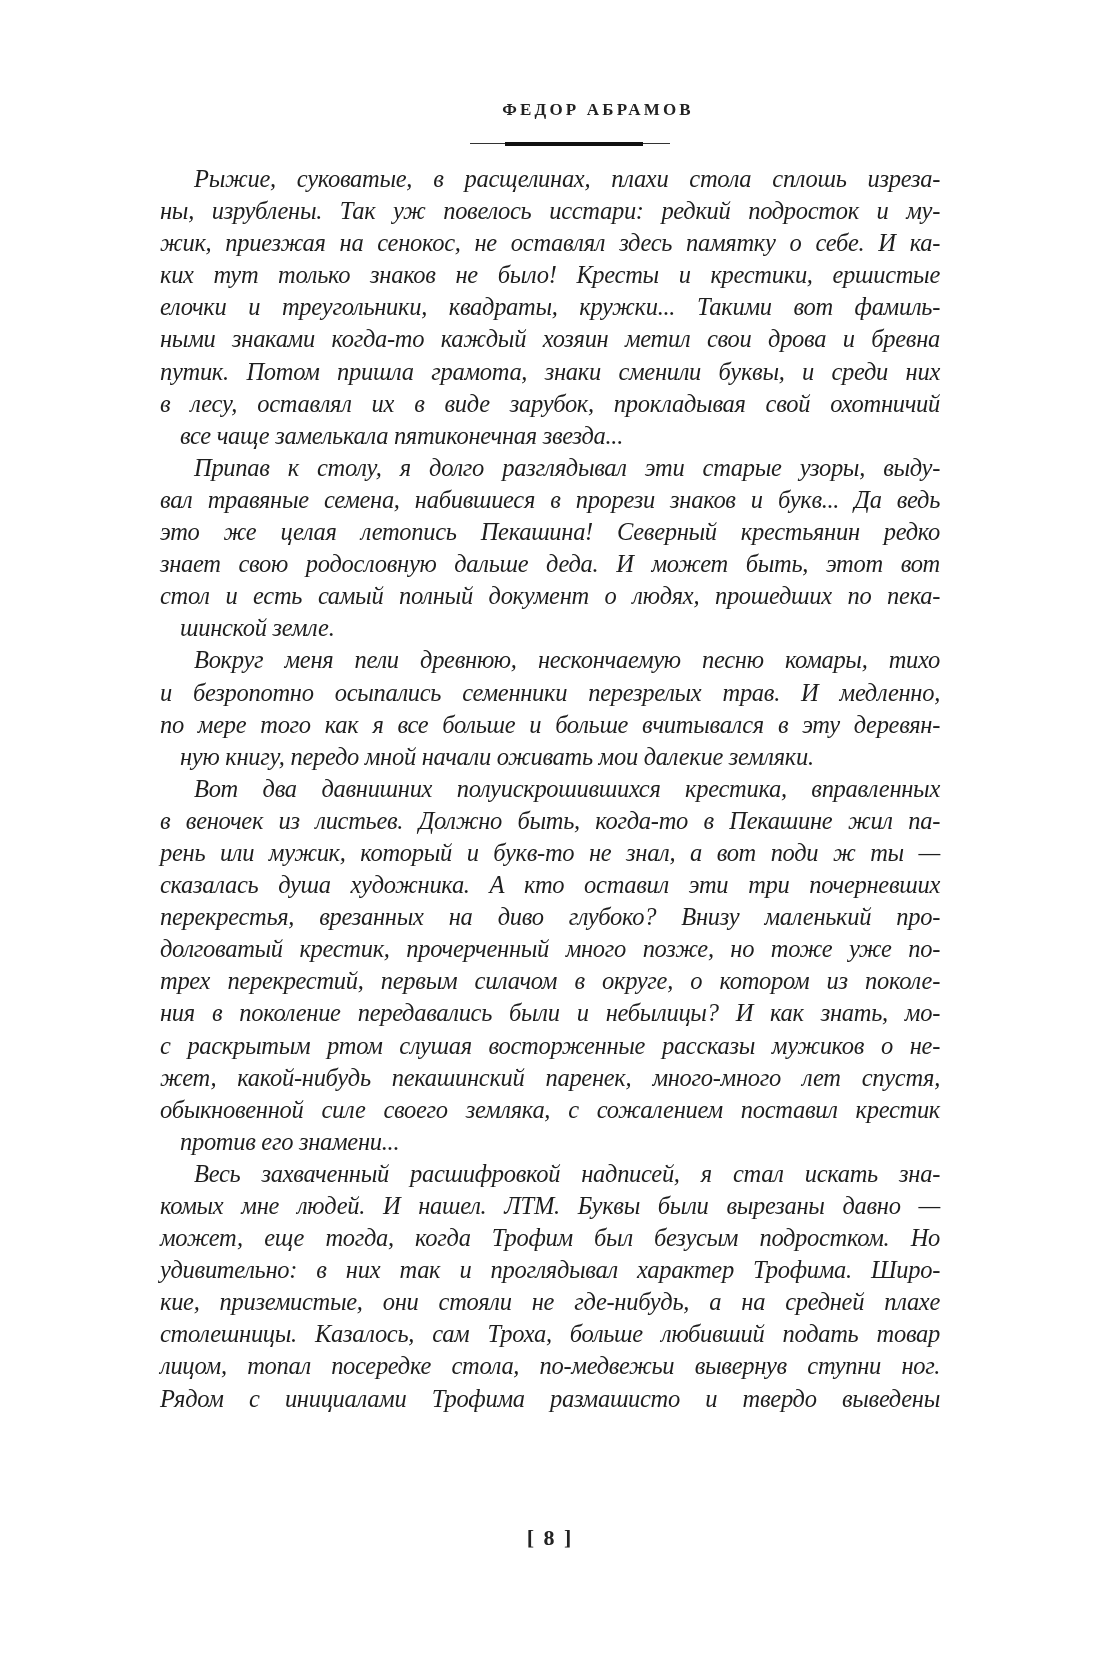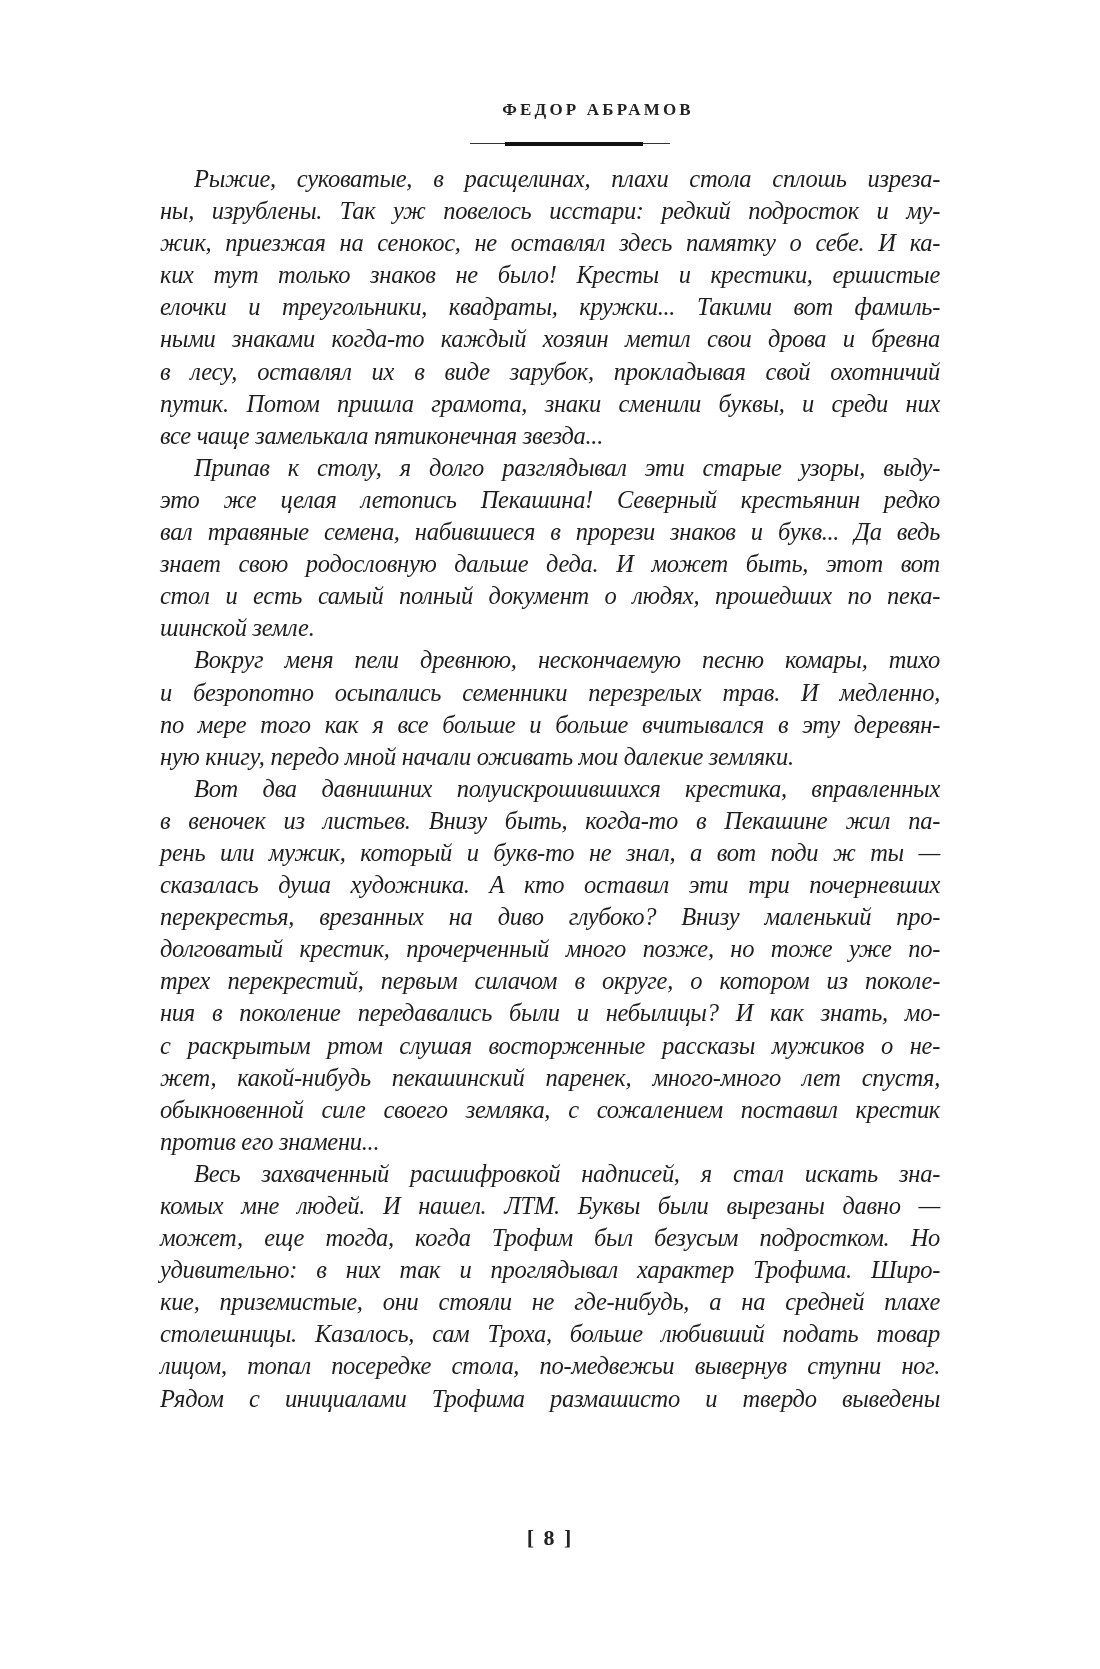--- a/index.html
+++ b/index.html
@@ -61,20 +61,21 @@
       text-align: justify;
       text-align-last: justify;
       height: 32.1px;
       letter-spacing: -0.3px;
     }
     .line.indent {
       padding-left: 34px;
     }
     .line.last {
       text-align-last: left;
+      margin-left: 20px;
     }
     .page-number {
       position: absolute;
       top: 1525px;
       left: 0;
       width: 1100px;
       text-align: center;
       font-family: "Liberation Serif", serif;
       font-weight: bold;
       font-size: 22px;
@@ -90,41 +91,41 @@
 <div class="head-rule-thick"></div>
 
 <div class="text-block" id="text-block">
     <div>
       <span class="line indent">Рыжие, суковатые, в расщелинах, плахи стола сплошь изреза-</span>
       <span class="line">ны, изрублены. Так уж повелось исстари: редкий подросток и му-</span>
       <span class="line">жик, приезжая на сенокос, не оставлял здесь памятку о себе. И ка-</span>
       <span class="line">ких тут только знаков не было! Кресты и крестики, ершистые</span>
       <span class="line">елочки и треугольники, квадраты, кружки... Такими вот фамиль-</span>
       <span class="line">ными знаками когда-то каждый хозяин метил свои дрова и бревна</span>
+      <span class="line">путик. Потом пришла грамота, знаки сменили буквы, и среди них</span>
       <span class="line">в лесу, оставлял их в виде зарубок, прокладывая свой охотничий</span>
-      <span class="line">путик. Потом пришла грамота, знаки сменили буквы, и среди них</span>
       <span class="line last">все чаще замелькала пятиконечная звезда...</span>
     </div>
     <div>
       <span class="line indent">Припав к столу, я долго разглядывал эти старые узоры, выду-</span>
+      <span class="line">вал травяные семена, набившиеся в прорези знаков и букв... Да ведь</span>
       <span class="line">это же целая летопись Пекашина! Северный крестьянин редко</span>
-      <span class="line">вал травяные семена, набившиеся в прорези знаков и букв... Да ведь</span>
       <span class="line">знает свою родословную дальше деда. И может быть, этот вот</span>
       <span class="line">стол и есть самый полный документ о людях, прошедших по пека-</span>
       <span class="line last">шинской земле.</span>
     </div>
     <div>
       <span class="line indent">Вокруг меня пели древнюю, нескончаемую песню комары, тихо</span>
       <span class="line">и безропотно осыпались семенники перезрелых трав. И медленно,</span>
       <span class="line">по мере того как я все больше и больше вчитывался в эту деревян-</span>
       <span class="line last">ную книгу, передо мной начали оживать мои далекие земляки.</span>
     </div>
     <div>
       <span class="line indent">Вот два давнишних полуискрошившихся крестика, вправленных</span>
-      <span class="line">в веночек из листьев. Внизу быть, когда-то в Пекашине жил па-</span>
+      <span class="line">в веночек из листьев. Должно быть, когда-то в Пекашине жил па-</span>
       <span class="line">рень или мужик, который и букв-то не знал, а вот поди ж ты —</span>
       <span class="line">сказалась душа художника. А кто оставил эти три почерневших</span>
       <span class="line">перекрестья, врезанных на диво глубоко? Внизу маленький про-</span>
       <span class="line">долговатый крестик, прочерченный много позже, но тоже уже по-</span>
       <span class="line">трех перекрестий, первым силачом в округе, о котором из поколе-</span>
       <span class="line">ния в поколение передавались были и небылицы? И как знать, мо-</span>
       <span class="line">с раскрытым ртом слушая восторженные рассказы мужиков о не-</span>
       <span class="line">жет, какой-нибудь пекашинский паренек, много-много лет спустя,</span>
       <span class="line">обыкновенной силе своего земляка, с сожалением поставил крестик</span>
       <span class="line last">против его знамени...</span>

